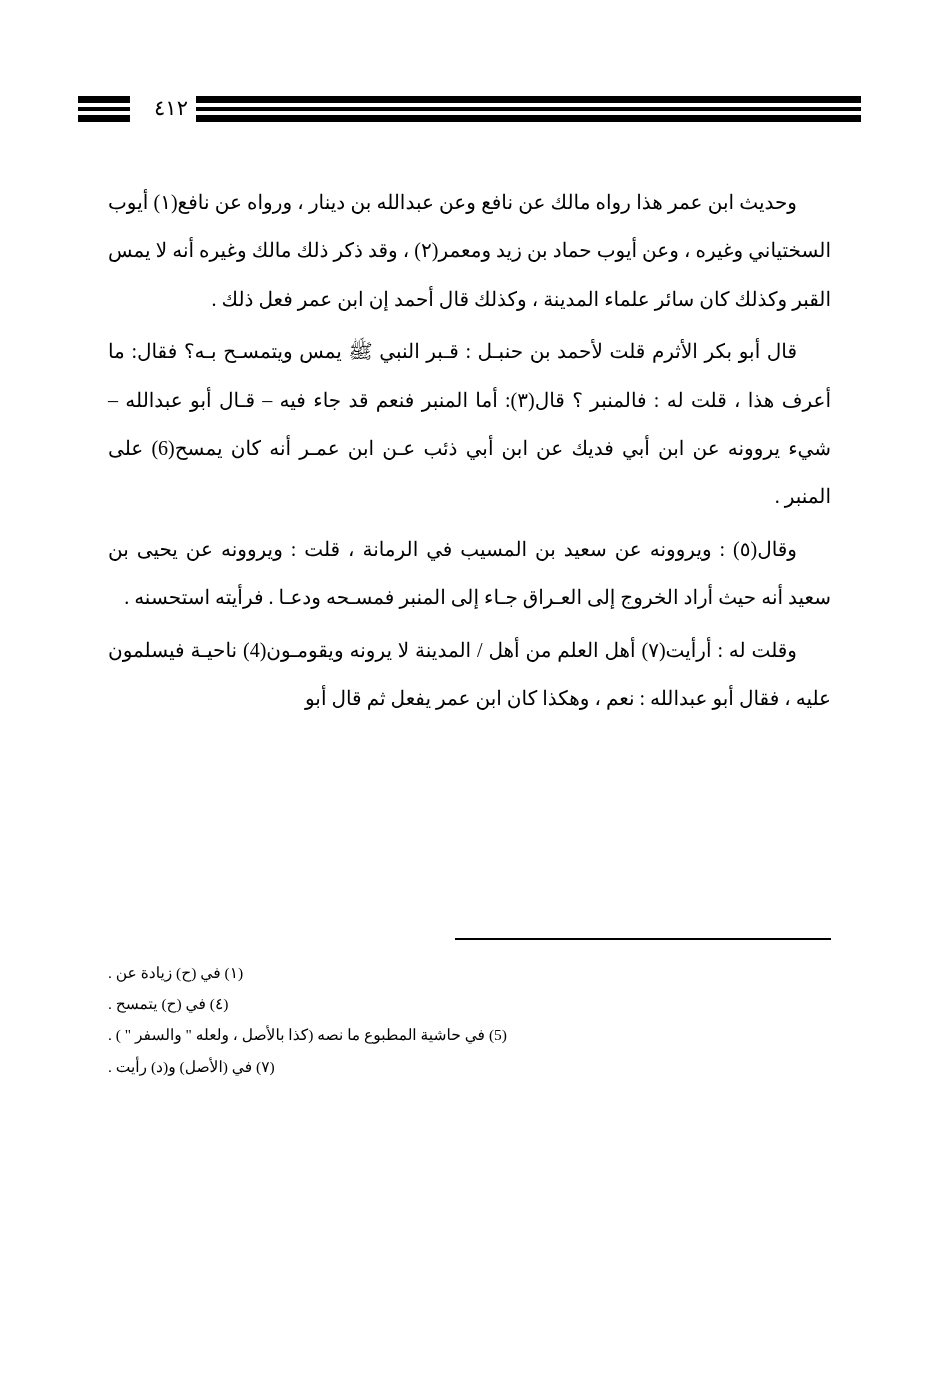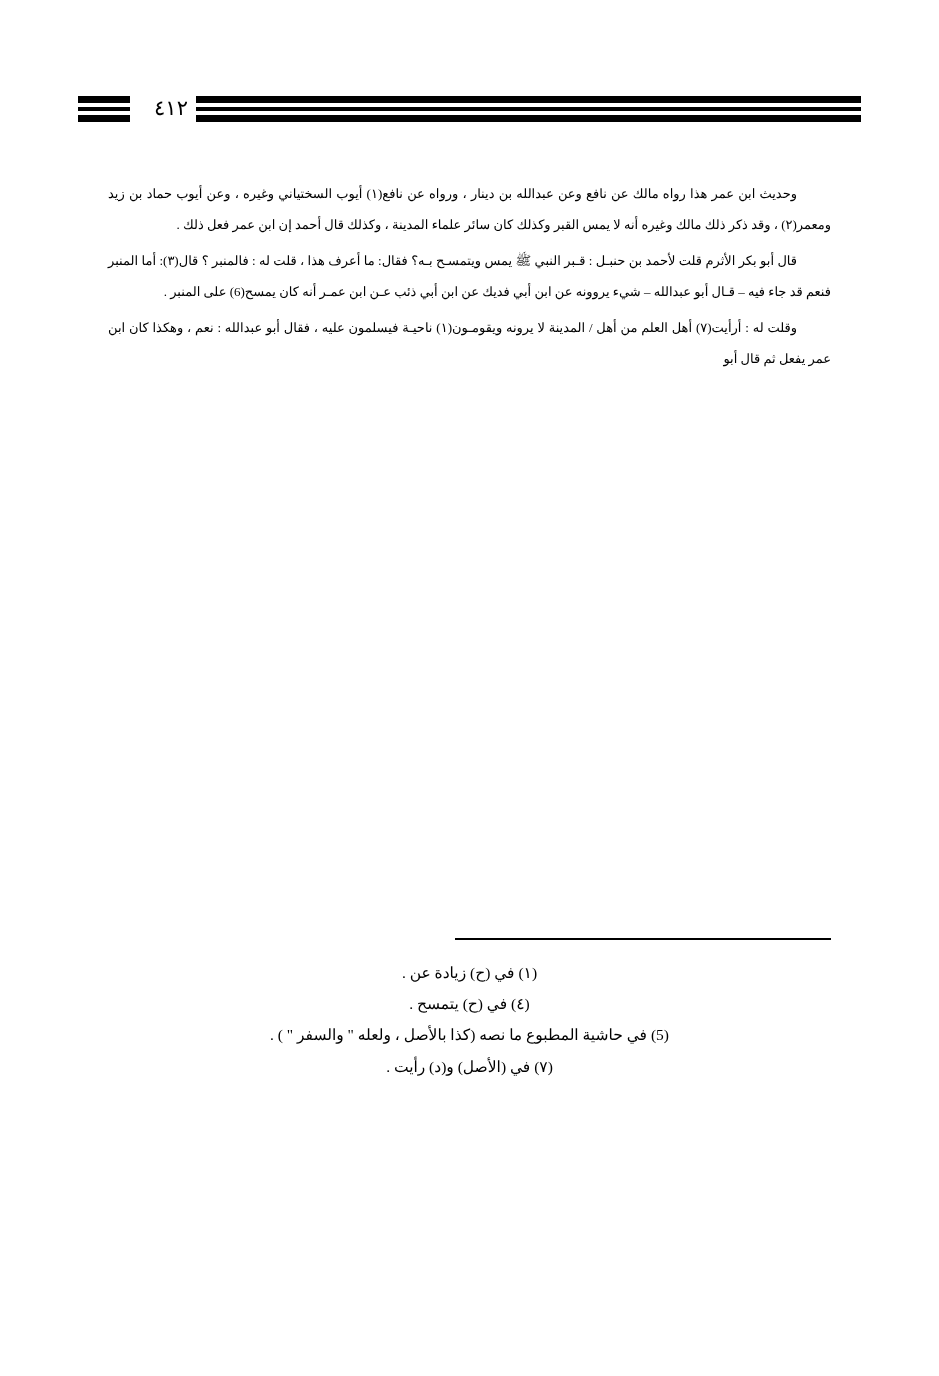--- a/index.html
+++ b/index.html
@@ -60,21 +60,21 @@
     letter-spacing: 1px;
     margin-top: 10px;
   }
 
   
   .body-text {
     position: absolute;
     top: 178px;
     right: 108px;
     left: 108px;
-    font-size: 13px;
+    font-size: 20px;
     line-height: 2.42;
     text-align: justify;
     text-justify: inter-word;
   }
   .para {
     margin: 0 0 4px 0;
     text-align: justify;
     text-indent: 34px;
   }
 
@@ -92,21 +92,21 @@
     right: 108px;
     left: 108px;
     font-size: 15.5px;
     line-height: 1.95;
     text-align: justify;
   }
   .fn {
     margin: 0 0 1px 0;
     text-align: justify;
   }
-  .fn.rtl-right { text-align: center; }
+  .fn.rtl-right { text-align: left; }
   .fn-just { text-align: justify; }
 </style>
 </head>
 <body>
 
 <div class="page">
 
   <div class="header">
     <div class="rule-left">
       <div class="bar thick"></div>
@@ -121,21 +121,22 @@
       <div class="bar thin"></div>
       <div class="bar gap"></div>
       <div class="bar thick"></div>
     </div>
     <div class="page-number">٤١٢</div>
   </div>
 
   <div class="body-text">
     <p class="para">وحديث ابن عمر هذا رواه مالك عن نافع وعن عبدالله بن دينار ، ورواه عن نافع(١)  أيوب السختياني وغيره ، وعن أيوب حماد بن زيد  ومعمر(٢) ، وقد ذكر ذلك مالك وغيره أنه لا يمس القبر وكذلك كان سائر علماء المدينة ، وكذلك قال أحمد إن ابن عمر فعل ذلك .</p>
     <p class="para">قال أبو بكر الأثرم قلت لأحمد بن حنبـل : قـبر النبي ﷺ يمس ويتمسـح بـه؟ فقال: ما أعرف هذا ، قلت له : فالمنبر ؟ قال(٣): أما المنبر فنعم قد جاء  فيه – قـال أبو عبدالله – شيء يروونه عن ابن أبي فديك عن ابن أبي ذئب عـن ابن عمـر أنه كان يمسح(6) على المنبر .</p>
-    <p class="para">وقلت له : أرأيت(٧) أهل العلم من أهل / المدينة لا يرونه  ويقومـون(١) ناحيـة فيسلمون عليه ، فقال أبو عبدالله : نعم ، وهكذا كان ابن عمر يفعل ثم قال أبو</p>
+    <p class="para">وقال(٥) : ويروونه عن سعيد بن المسيب في الرمانة ، قلت : ويروونه عن يحيى بن سعيد أنه حيث أراد الخروج إلى العـراق جـاء إلى المنبر فمسـحه ودعـا . فرأيته استحسنه .</p>
+    <p class="para">وقلت له : أرأيت(٧) أهل العلم من أهل / المدينة لا يرونه  ويقومـون(4) ناحيـة فيسلمون عليه ، فقال أبو عبدالله : نعم ، وهكذا كان ابن عمر يفعل ثم قال أبو</p>
   </div>
 
   <div class="fn-sep"></div>
 
   <div class="footnotes">
     <p class="fn rtl-right">(١) في (ح) زيادة عن .</p>
     <p class="fn rtl-right">(٤) في (ح) يتمسح .</p>
     <p class="fn rtl-right">(5) في حاشية المطبوع ما نصه (كذا بالأصل ، ولعله " والسفر " ) .</p>
     <p class="fn rtl-right">(٧) في (الأصل) و(د) رأيت .</p>
   </div>

